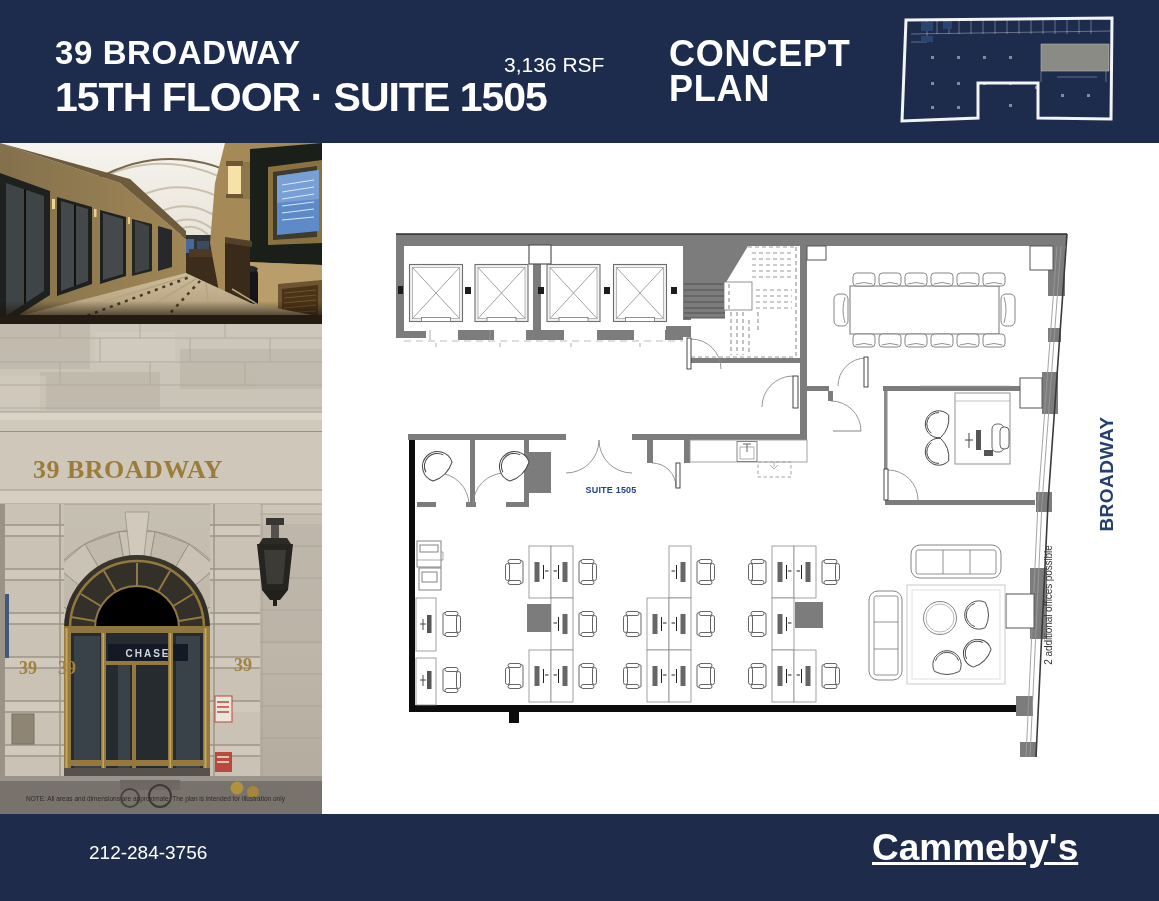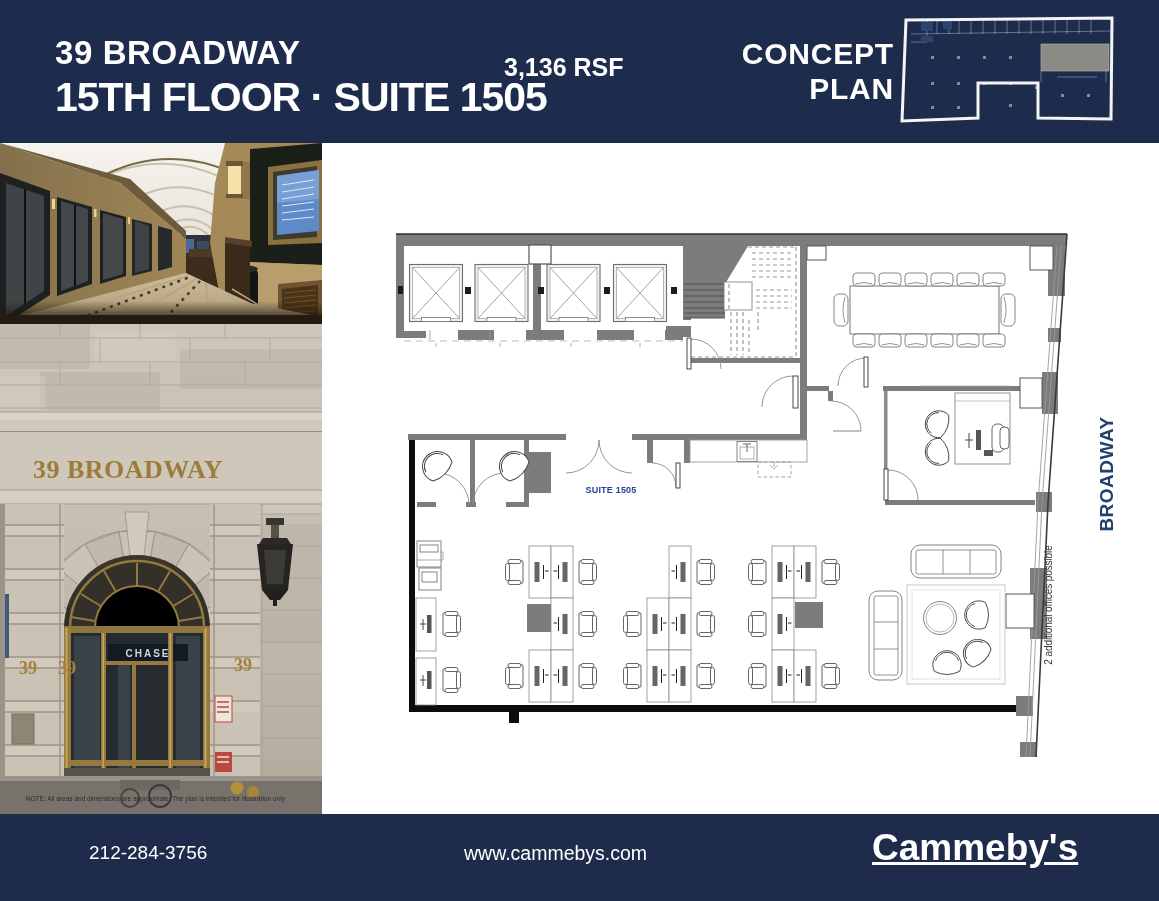--- a/index.html
+++ b/index.html
@@ -3,22 +3,22 @@
 <meta charset="utf-8">
 <style>
   html,body{margin:0;padding:0;background:#fff;}
   #page{position:relative;width:1159px;height:901px;overflow:hidden;background:#fff;
         font-family:"Liberation Sans", sans-serif;}
   .abs{position:absolute;}
   #hdr{left:0;top:0;width:1159px;height:143px;background:#1d2b4d;color:#fff;}
   #ftr{left:0;top:814px;width:1159px;height:87px;background:#1e2b4b;color:#fff;padding-left:24px;}
   .ht1{position:absolute;left:55px;top:34px;font-size:33px;font-weight:bold;letter-spacing:0.6px;white-space:nowrap;}
   .ht2{position:absolute;left:55px;top:74px;font-size:41px;font-weight:bold;letter-spacing:-1px;white-space:nowrap;}
-  .ht3{position:absolute;left:504px;top:53px;font-size:25px;font-weight:bold;letter-spacing:0px;white-space:nowrap;}
-  .ht4{position:absolute;left:669px;top:37px;width:225px;text-align:right;font-size:30px;font-weight:bold;letter-spacing:0.8px;line-height:34.5px;}
+  .ht3{position:absolute;left:504px;top:53px;font-size:21px;font-weight:normal;letter-spacing:0px;white-space:nowrap;}
+  .ht4{position:absolute;left:669px;top:37px;width:225px;text-align:left;font-size:36px;font-weight:bold;letter-spacing:0.8px;line-height:34.5px;}
   .ft1{position:absolute;left:89px;top:28px;font-size:19px;}
   .ft2{position:absolute;left:464px;top:28px;font-size:19.5px;}
   .ft3{position:absolute;left:872px;top:13px;font-size:37px;font-weight:bold;letter-spacing:0px;text-decoration:underline;}
 </style>
 </head>
 <body>
 <div id="page">
   <div id="hdr" class="abs">
     <div class="ht1">39 BROADWAY</div>
     <div class="ht2">15TH FLOOR · SUITE 1505</div>
@@ -602,16 +602,15 @@
     <use href="#tub" transform="translate(978,615) rotate(180) scale(1.05)"></use>
     <use href="#tub" transform="translate(947,664) rotate(270) scale(1.05)"></use>
     <use href="#tub" transform="translate(977,653) rotate(225) scale(1.05)"></use>
 
     <text x="611" y="493" font-size="9" font-weight="bold" fill="#23408f" text-anchor="middle" letter-spacing="0.2">SUITE 1505</text>
     <text x="1113" y="474" font-size="19" font-weight="bold" fill="#24416e" text-anchor="middle" letter-spacing="0.5" transform="rotate(-90 1113 474)">BROADWAY</text>
     <text x="1052" y="605" font-size="10" fill="#333" text-anchor="middle" letter-spacing="-0.1" transform="rotate(-90 1052 605)">2 additional offices possible</text>
   </svg>
   <div id="ftr" class="abs">
     <div class="ft1">212-284-3756</div>
-    <div class="ft2">www.cammebys.com</div>
     <div class="ft3">Cammeby's</div>
   </div>
 </div>
 
 </body></html>

